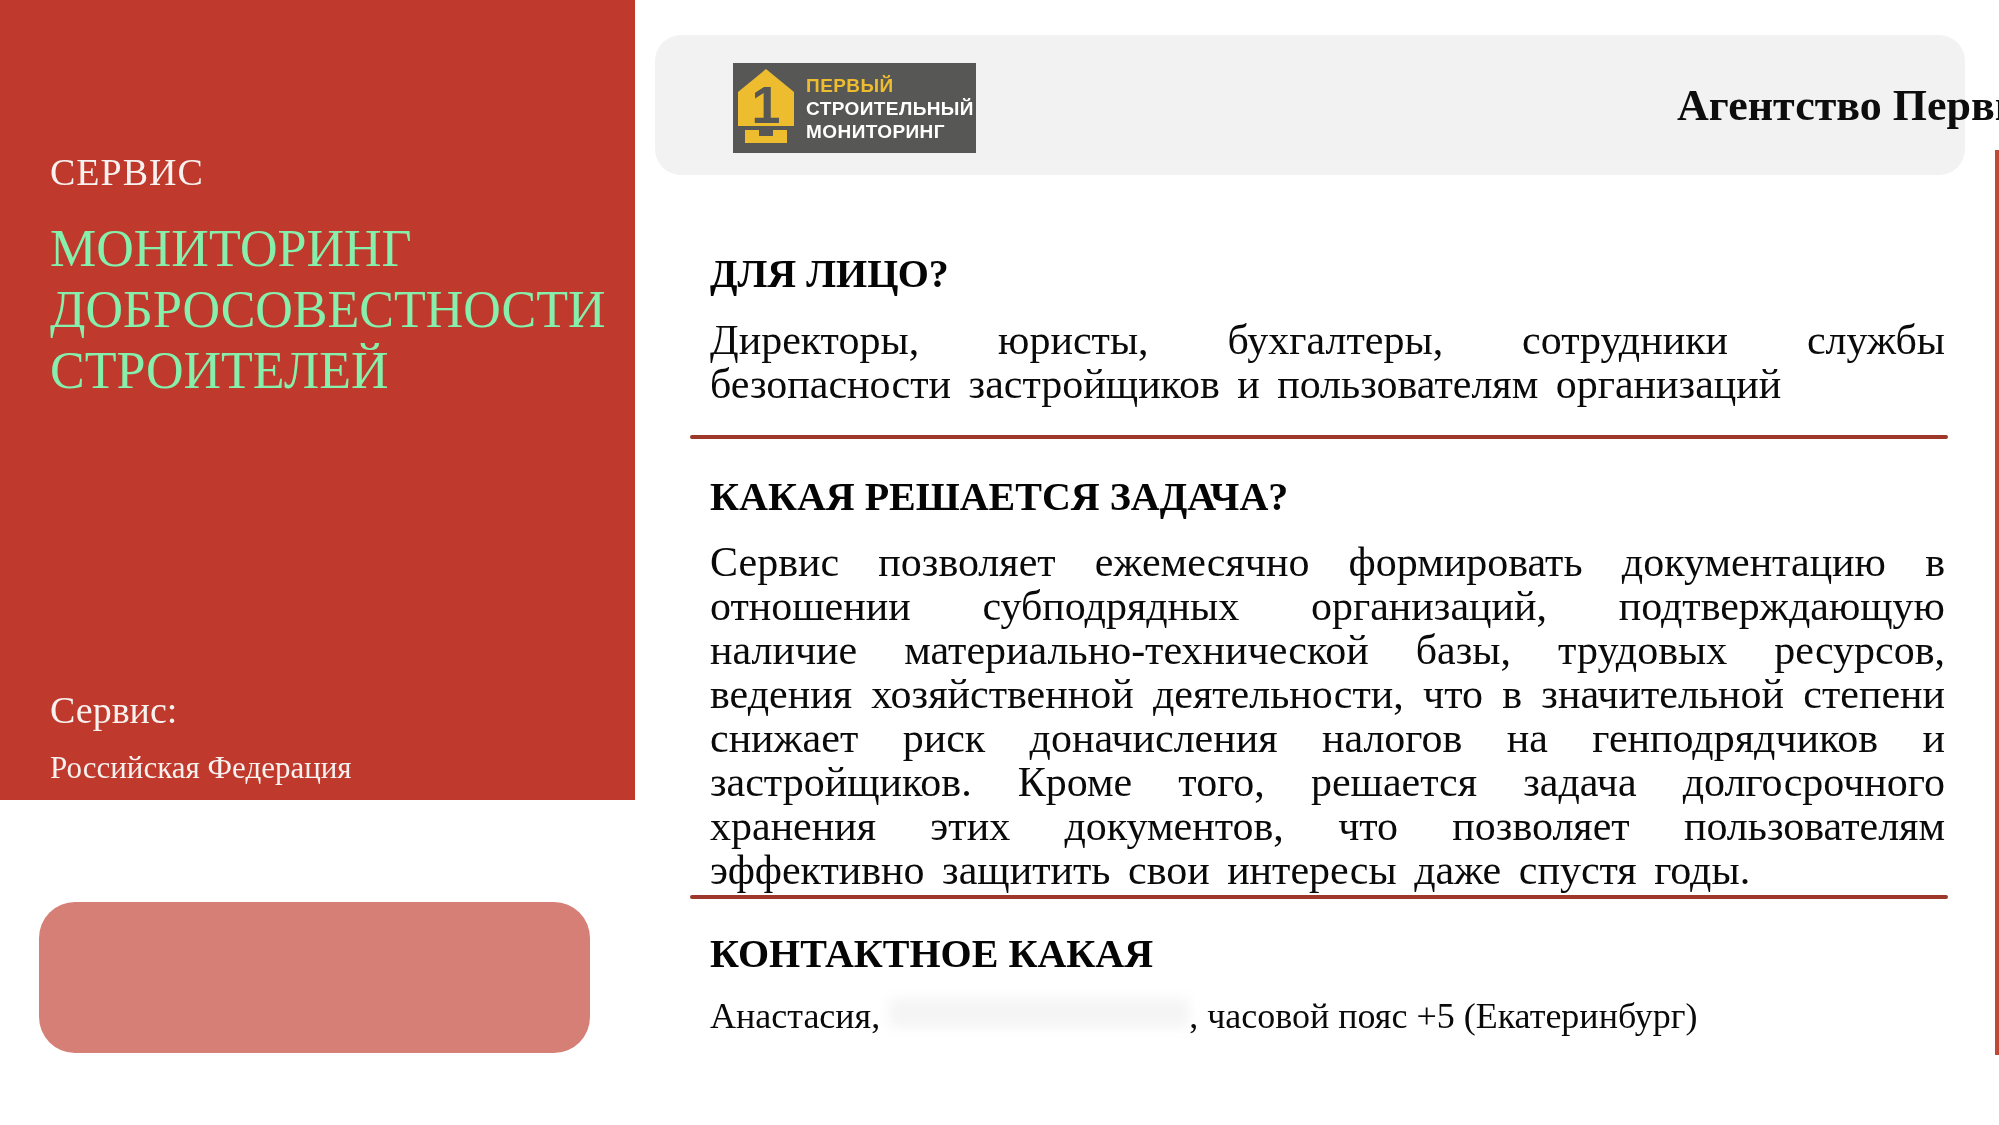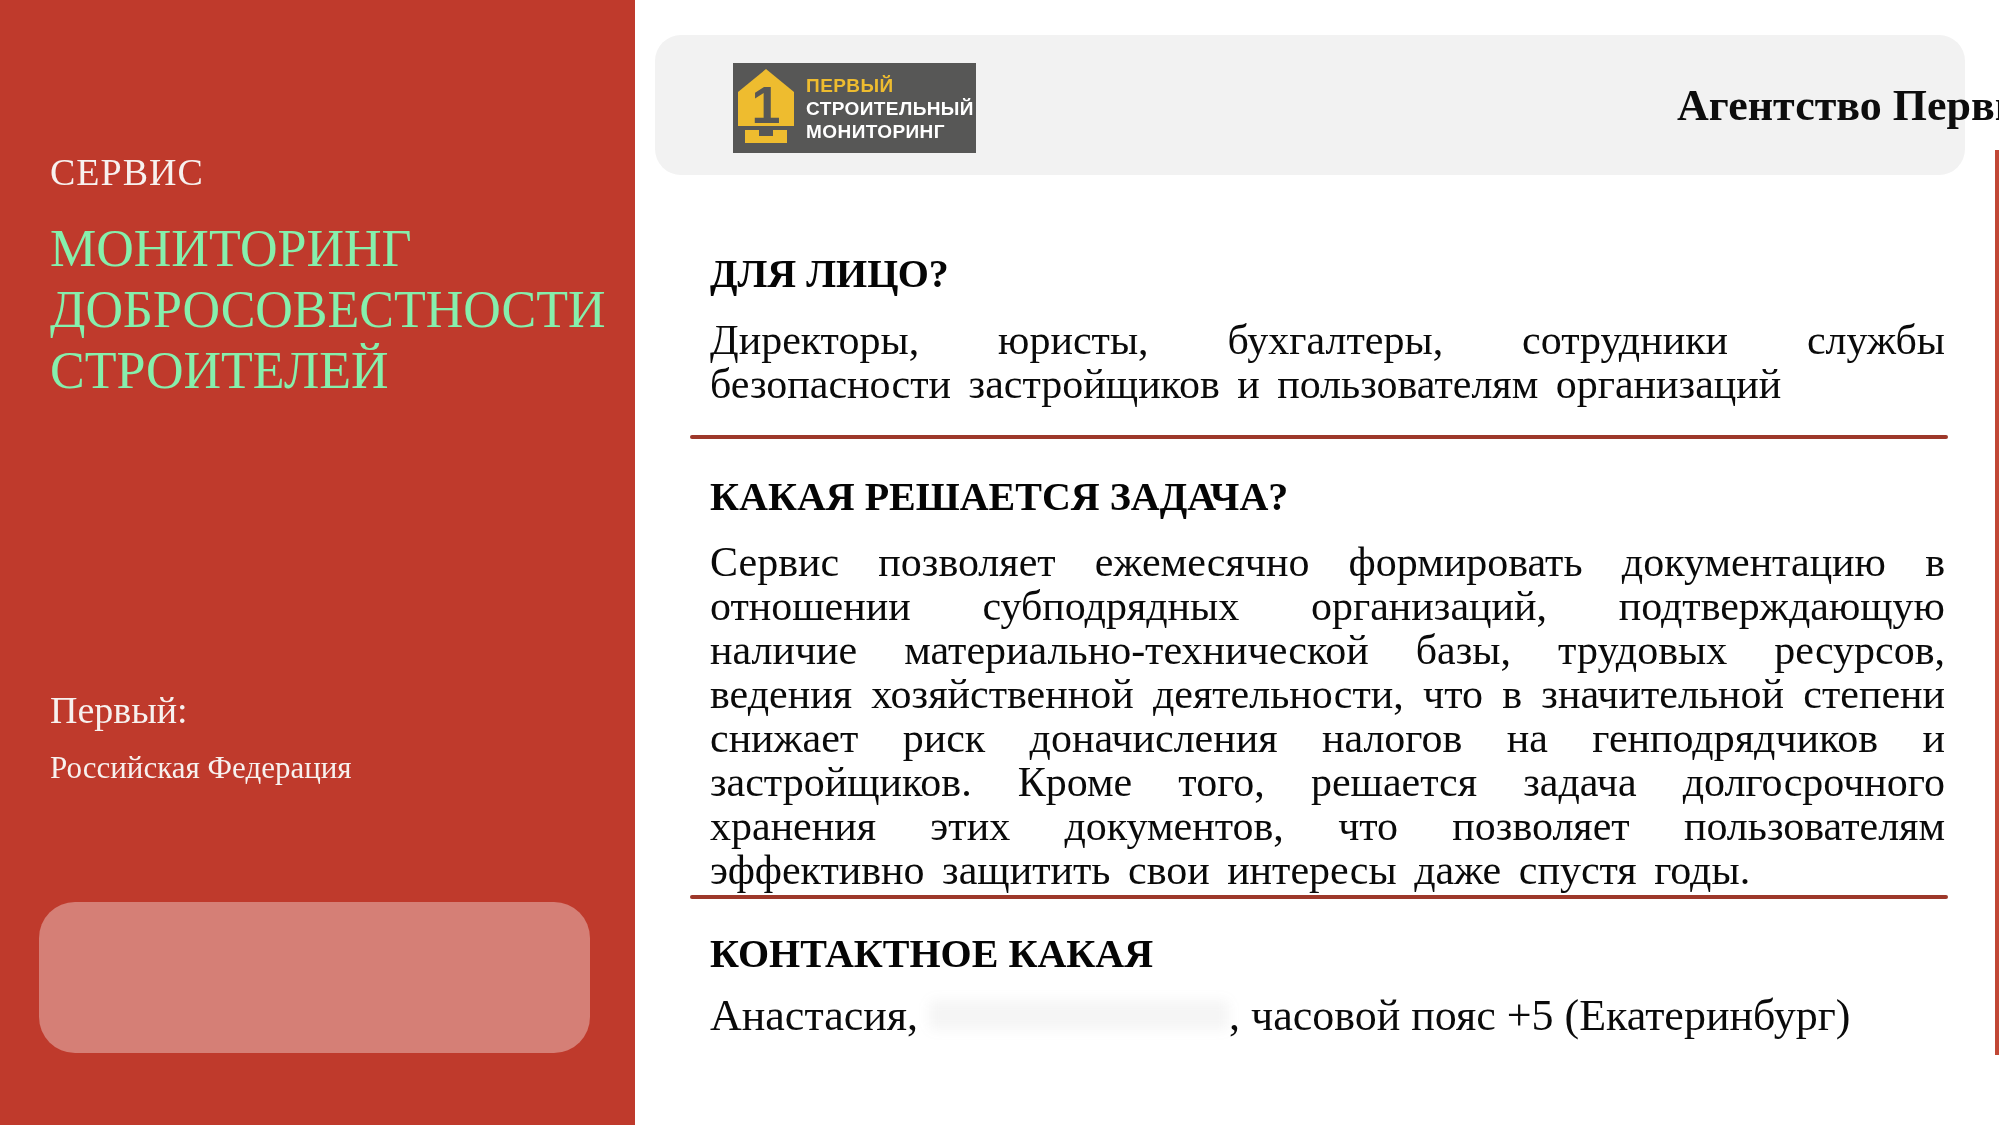--- a/index.html
+++ b/index.html
@@ -1,21 +1,21 @@
 <!DOCTYPE html>
 <html><head>
 <meta charset="utf-8">
 <style>
   html,body{margin:0;padding:0;background:#e8e8e8;}
   .page{
     position:relative;width:1999px;height:1125px;background:#ffffff;
     overflow:hidden;font-family:"Liberation Serif", serif;
   }
   
-  .sidebar{position:absolute;left:0;top:0;width:635px;height:1125px;background:#bf3a2c;}
+  .sidebar{position:absolute;left:0;top:0;width:635px;height:800px;background:#bf3a2c;}
   .svc-label{position:absolute;left:50px;top:150px;font-size:38px;color:#f7f1ef;letter-spacing:1px;}
   .svc-title{position:absolute;left:50px;top:218px;width:592px;font-size:52px;line-height:61px;color:#86efac;}
   .region-label{position:absolute;left:50px;top:688px;font-size:38px;color:#f7f1ef;}
   .region-value{position:absolute;left:50px;top:750px;font-size:31px;color:#f7f1ef;}
   .redacted-box{
     position:absolute;left:39px;top:902px;width:551px;height:151px;
     background:#d57f76;border-radius:36px;
   }
   .edge-line{position:absolute;right:0;top:150px;width:4px;height:905px;background:#c14836;}
 
@@ -46,36 +46,36 @@
   .h1{left:710px;top:250px;}
   .p1{left:710px;top:318px;}
   .divider{position:absolute;left:690px;width:1258px;height:4px;background:#9d382a;border-radius:2px;}
   .d1{top:435px;}
   .h2{left:710px;top:473px;}
   .p2{left:710px;top:540px;}
   .d2{top:895px;}
   .h3{left:710px;top:930px;}
   .contact{
     position:absolute;left:710px;top:993px;width:1235px;
-    font-size:44px;line-height:46px;color:#0a0a0a;white-space:nowrap;
+    font-size:36px;line-height:46px;color:#0a0a0a;white-space:nowrap;
   }
   .phone-redacted{
     display:inline-block;width:300px;height:30px;vertical-align:baseline;
     background:rgba(110,110,110,0.07);filter:blur(6px);border-radius:6px;
   }
 </style>
 </head>
 <body>
 
 <div class="page">
 
   <div class="sidebar">
     <div class="svc-label">СЕРВИС</div>
     <div class="svc-title">МОНИТОРИНГ ДОБРОСОВЕСТНОСТИ СТРОИТЕЛЕЙ</div>
-    <div class="region-label">Первый:</div>
+    <div class="region-label">Сервис:</div>
     <div class="region-value">Российская Федерация</div>
     <div class="redacted-box"></div>
   </div>
 
   <div class="banner">
     <div class="logo">
       <span class="logo-icon">
         <svg width="62" height="80" viewBox="0 0 62 80">
           <polygon points="3,26 31,3 59,26 59,60 3,60" fill="#eebc2f"></polygon>
           <text x="31" y="57" text-anchor="middle" font-family="Liberation Sans, sans-serif" font-size="52" font-weight="bold" fill="#575756">1</text>

